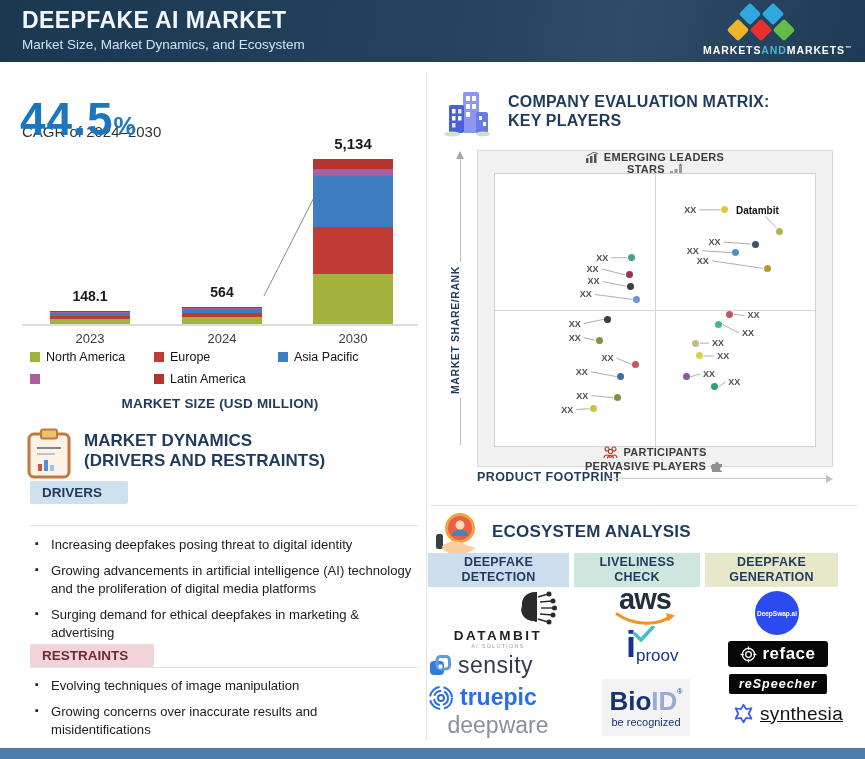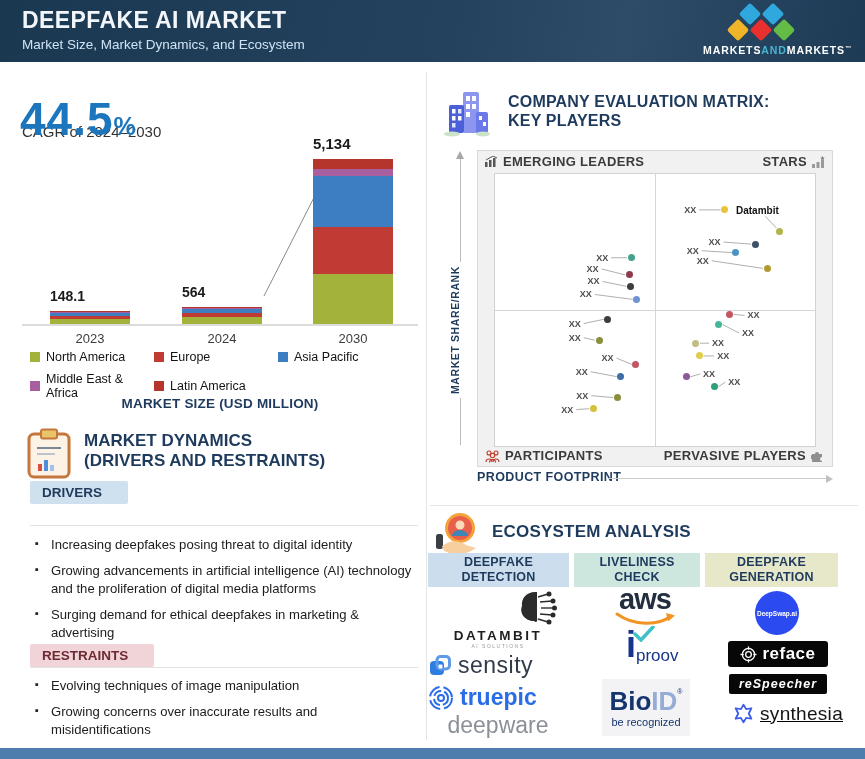--- a/index.html
+++ b/index.html
@@ -21,21 +21,21 @@
 
   
   .cagr-label{position:absolute;left:22px;top:82px;font-size:15px;color:#333;margin-top:41px;}
   .cagr-value{position:absolute;left:20px;top:92px;font-size:46px;font-weight:bold;color:#1b76bd;letter-spacing:1px;}
   .cagr-value .unit{font-size:25px;}
 
   
   .bar-chart{position:absolute;left:22px;top:138px;width:396px;height:186px;border-bottom:2px solid #dcdcdc;}
   .bar{position:absolute;bottom:0;display:flex;flex-direction:column-reverse;}
   .seg{width:100%;}
-  .bar-label{position:absolute;width:80px;text-align:left;font-size:14px;font-weight:bold;color:#1a1a1a;margin-top:22px;}
+  .bar-label{position:absolute;width:80px;text-align:center;font-size:14px;font-weight:bold;color:#1a1a1a;margin-top:22px;}
   .bar-label.big{font-size:15px;}
   .bar-tick{position:absolute;top:100%;margin-top:7px;width:80px;text-align:center;font-size:13px;color:#3c3c3c;}
   .growth-arrow{position:absolute;left:0;top:0;pointer-events:none;}
   .chart-legend{position:absolute;left:30px;top:350px;width:390px;display:grid;grid-template-columns:124px 124px auto;row-gap:8px;font-size:12.5px;color:#141414;}
   .lg-item{display:flex;align-items:center;}
   .lg-sw{width:10px;height:10px;margin-right:6px;flex:none;}
   .axis-title{position:absolute;left:22px;top:396px;width:396px;text-align:center;font-size:13.5px;font-weight:bold;color:#1e3a5c;letter-spacing:.2px;}
 
   
   .dyn-icon{position:absolute;left:26px;top:428px;}
@@ -45,21 +45,21 @@
   .pill-restraints{left:30px;top:644px;background:#f1d4d8;color:#6e2a34;}
   .pill-line{position:absolute;left:30px;width:388px;height:1px;background:#e2e2e2;}
   .blist{position:absolute;left:34px;margin:0;padding:0;list-style:none;width:386px;}
   .blist li{position:relative;padding-left:17px;margin-bottom:7px;font-size:13.1px;color:#1c1c1c;line-height:1.42;}
   .blist li::before{content:"▪";position:absolute;left:1px;top:0;font-size:11px;color:#222;}
 
   
   .bld-icon{position:absolute;left:442px;top:88px;}
   .mx-heading{position:absolute;left:508px;top:92px;font-size:16px;font-weight:bold;color:#1e3a5c;line-height:1.2;letter-spacing:.2px;}
   .matrix-wrap{position:absolute;left:477px;top:150px;width:356px;height:317px;background:#f1f1f1;border:1px solid #d9d9d9;box-sizing:border-box;}
-  .mx-band{position:absolute;left:0;width:100%;height:21px;display:flex;align-items:center;justify-content:space-between;padding:0 7px;box-sizing:border-box;font-size:13px;font-weight:bold;color:#3b3b3b;letter-spacing:.3px;}
+  .mx-band{position:absolute;left:0;width:100%;height:21px;display:flex;align-items:center;justify-content:space-between;padding:0 7px;box-sizing:border-box;font-size:11px;font-weight:bold;color:#3b3b3b;letter-spacing:.3px;flex-direction:column;}
   .mx-band-top{top:0;}
   .mx-band-bottom{bottom:0;}
   .mx-band .grp{display:flex;align-items:center;gap:5px;}
   .matrix-plot{position:absolute;left:16px;top:22px;width:320px;height:272px;background:#fff;border:1px solid #d2d2d2;}
   .matrix-plot::before{content:"";position:absolute;left:50%;top:0;bottom:0;width:1px;background:#d6d6d6;}
   .matrix-plot::after{content:"";position:absolute;top:50%;left:0;right:0;height:1px;background:#d6d6d6;}
   .mdot{position:absolute;width:7px;height:7px;border-radius:50%;}
   .mxx{position:absolute;transform:translate(-50%,-50%);font-size:9px;font-weight:600;color:#4c4c4c;white-space:nowrap;}
   .mco{font-size:10px;font-weight:bold;color:#111;}
   .matrix-lines{position:absolute;left:0;top:0;width:320px;height:272px;}
@@ -179,21 +179,20 @@
       <span class="lg-item">
         <span class="lg-sw" style="background: rgb(191, 59, 51);"></span>
         <span>Europe</span>
       </span>
       <span class="lg-item">
         <span class="lg-sw" style="background: rgb(61, 125, 193);"></span>
         <span>Asia Pacific</span>
       </span>
       <span class="lg-item">
         <span class="lg-sw" style="background: rgb(168, 95, 159);"></span>
-        <span>Middle East &amp; Africa</span>
       </span>
       <span class="lg-item">
         <span class="lg-sw" style="background: rgb(181, 53, 44);"></span>
         <span>Latin America</span>
       </span>
     </div>
   <div class="axis-title">MARKET SIZE (USD MILLION)</div>
 
   <svg class="dyn-icon" width="46" height="52" viewBox="0 0 46 52">
     <rect x="3" y="6" width="40" height="43" rx="5" fill="#fcf3e6" stroke="#c4763d" stroke-width="3"></rect>

